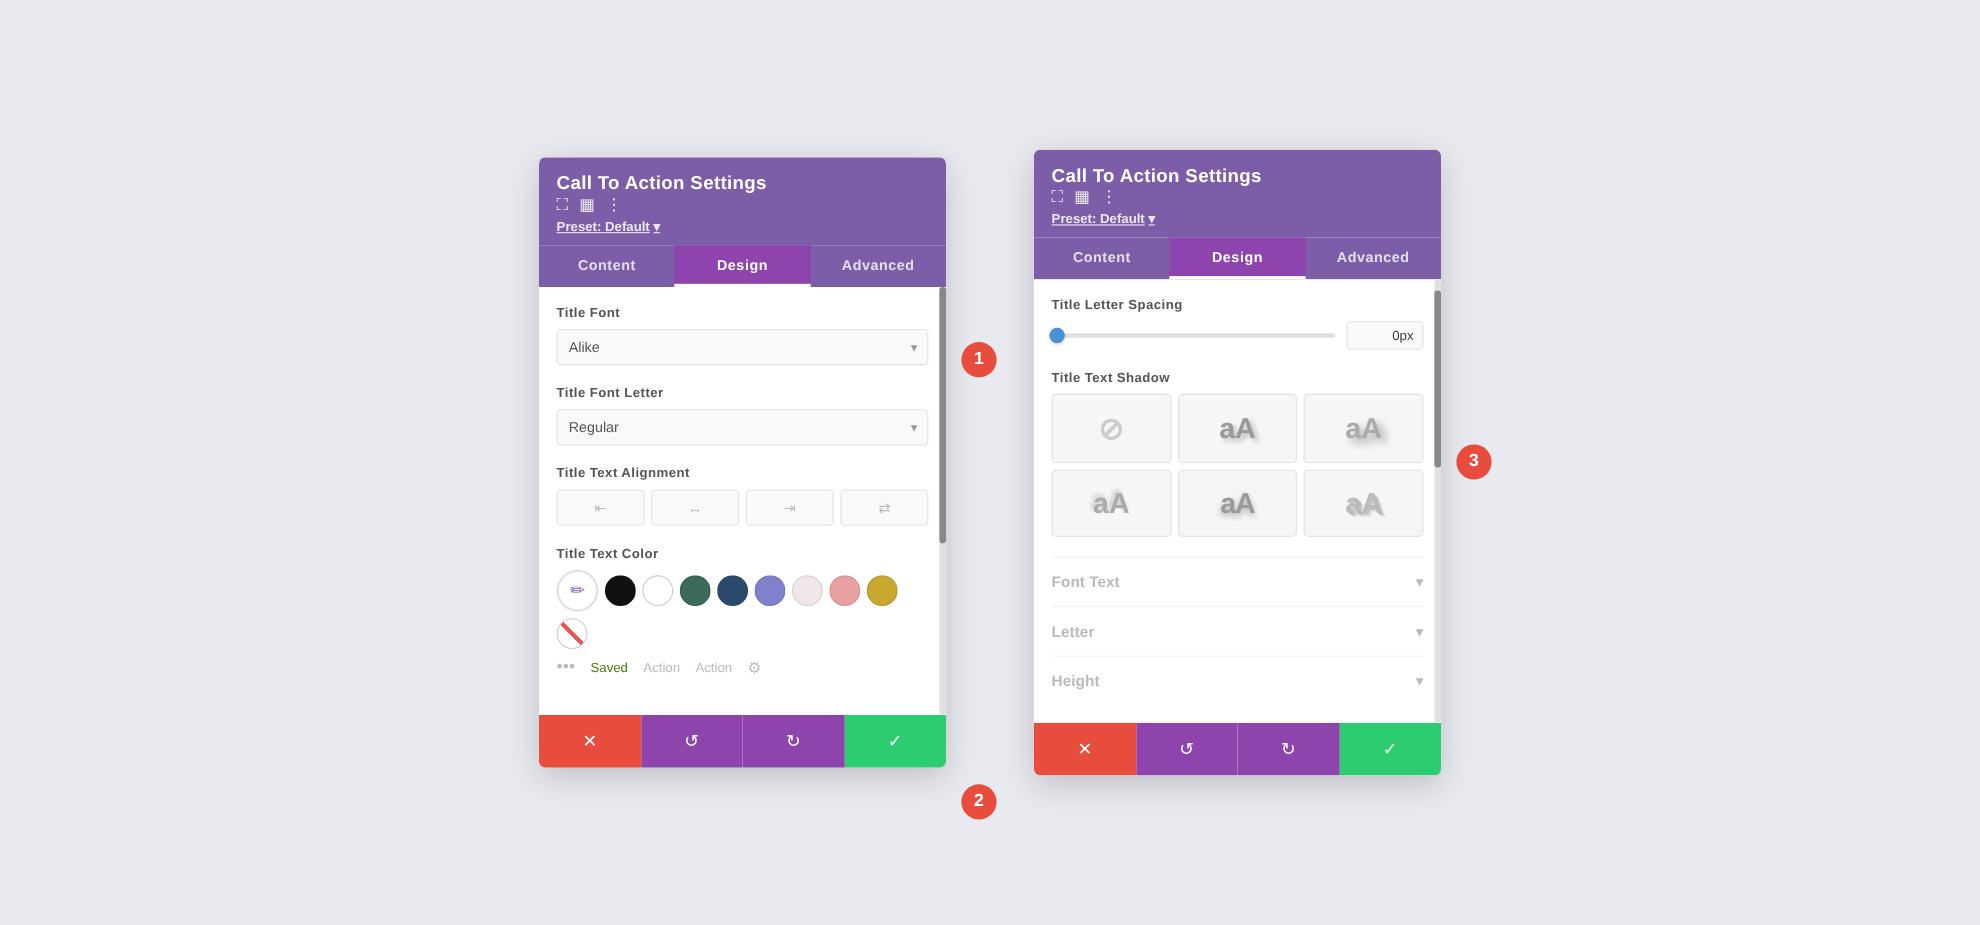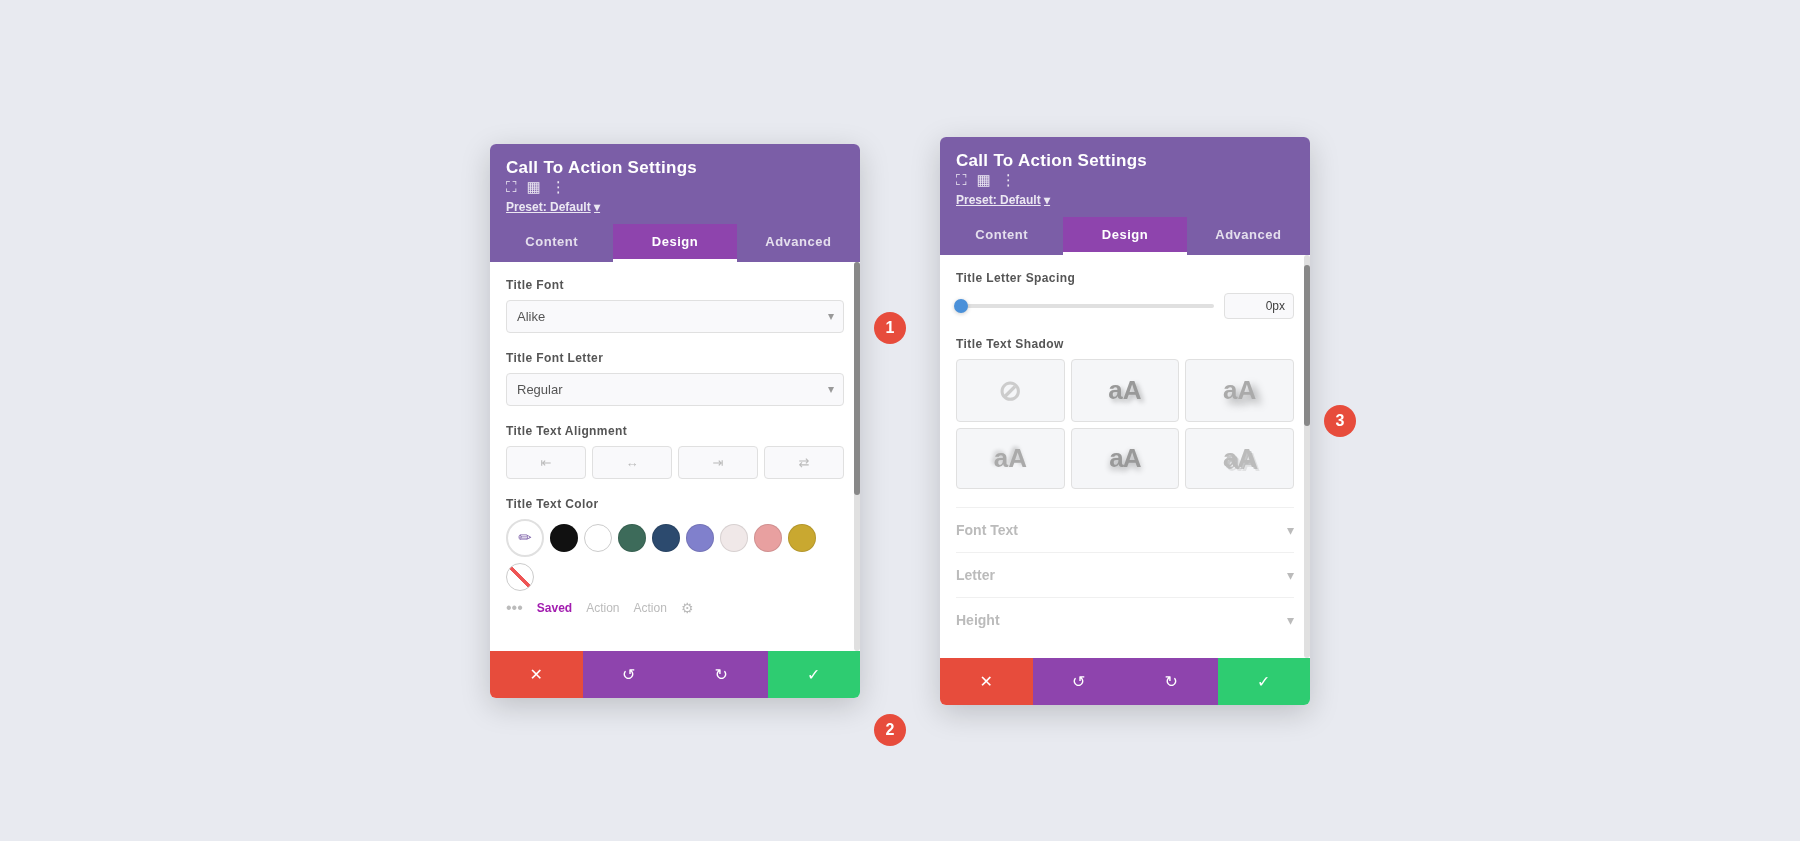--- a/index.html
+++ b/index.html
@@ -214,21 +214,21 @@
       display: flex;
       gap: 14px;
       align-items: center;
     }
 
     .color-tab {
       font-size: 12px;
       cursor: pointer;
     }
 
-    .color-tab.active { color: #a21caf; font-weight: 700; }
+    .color-tab.active { color: #4d7c0f; font-weight: 400; }
     .color-tab.inactive { color: #bbb; }
 
     .color-gear {
       color: #bbb;
       font-size: 14px;
       cursor: pointer;
     }
 
     .device-btns {
       display: flex;

